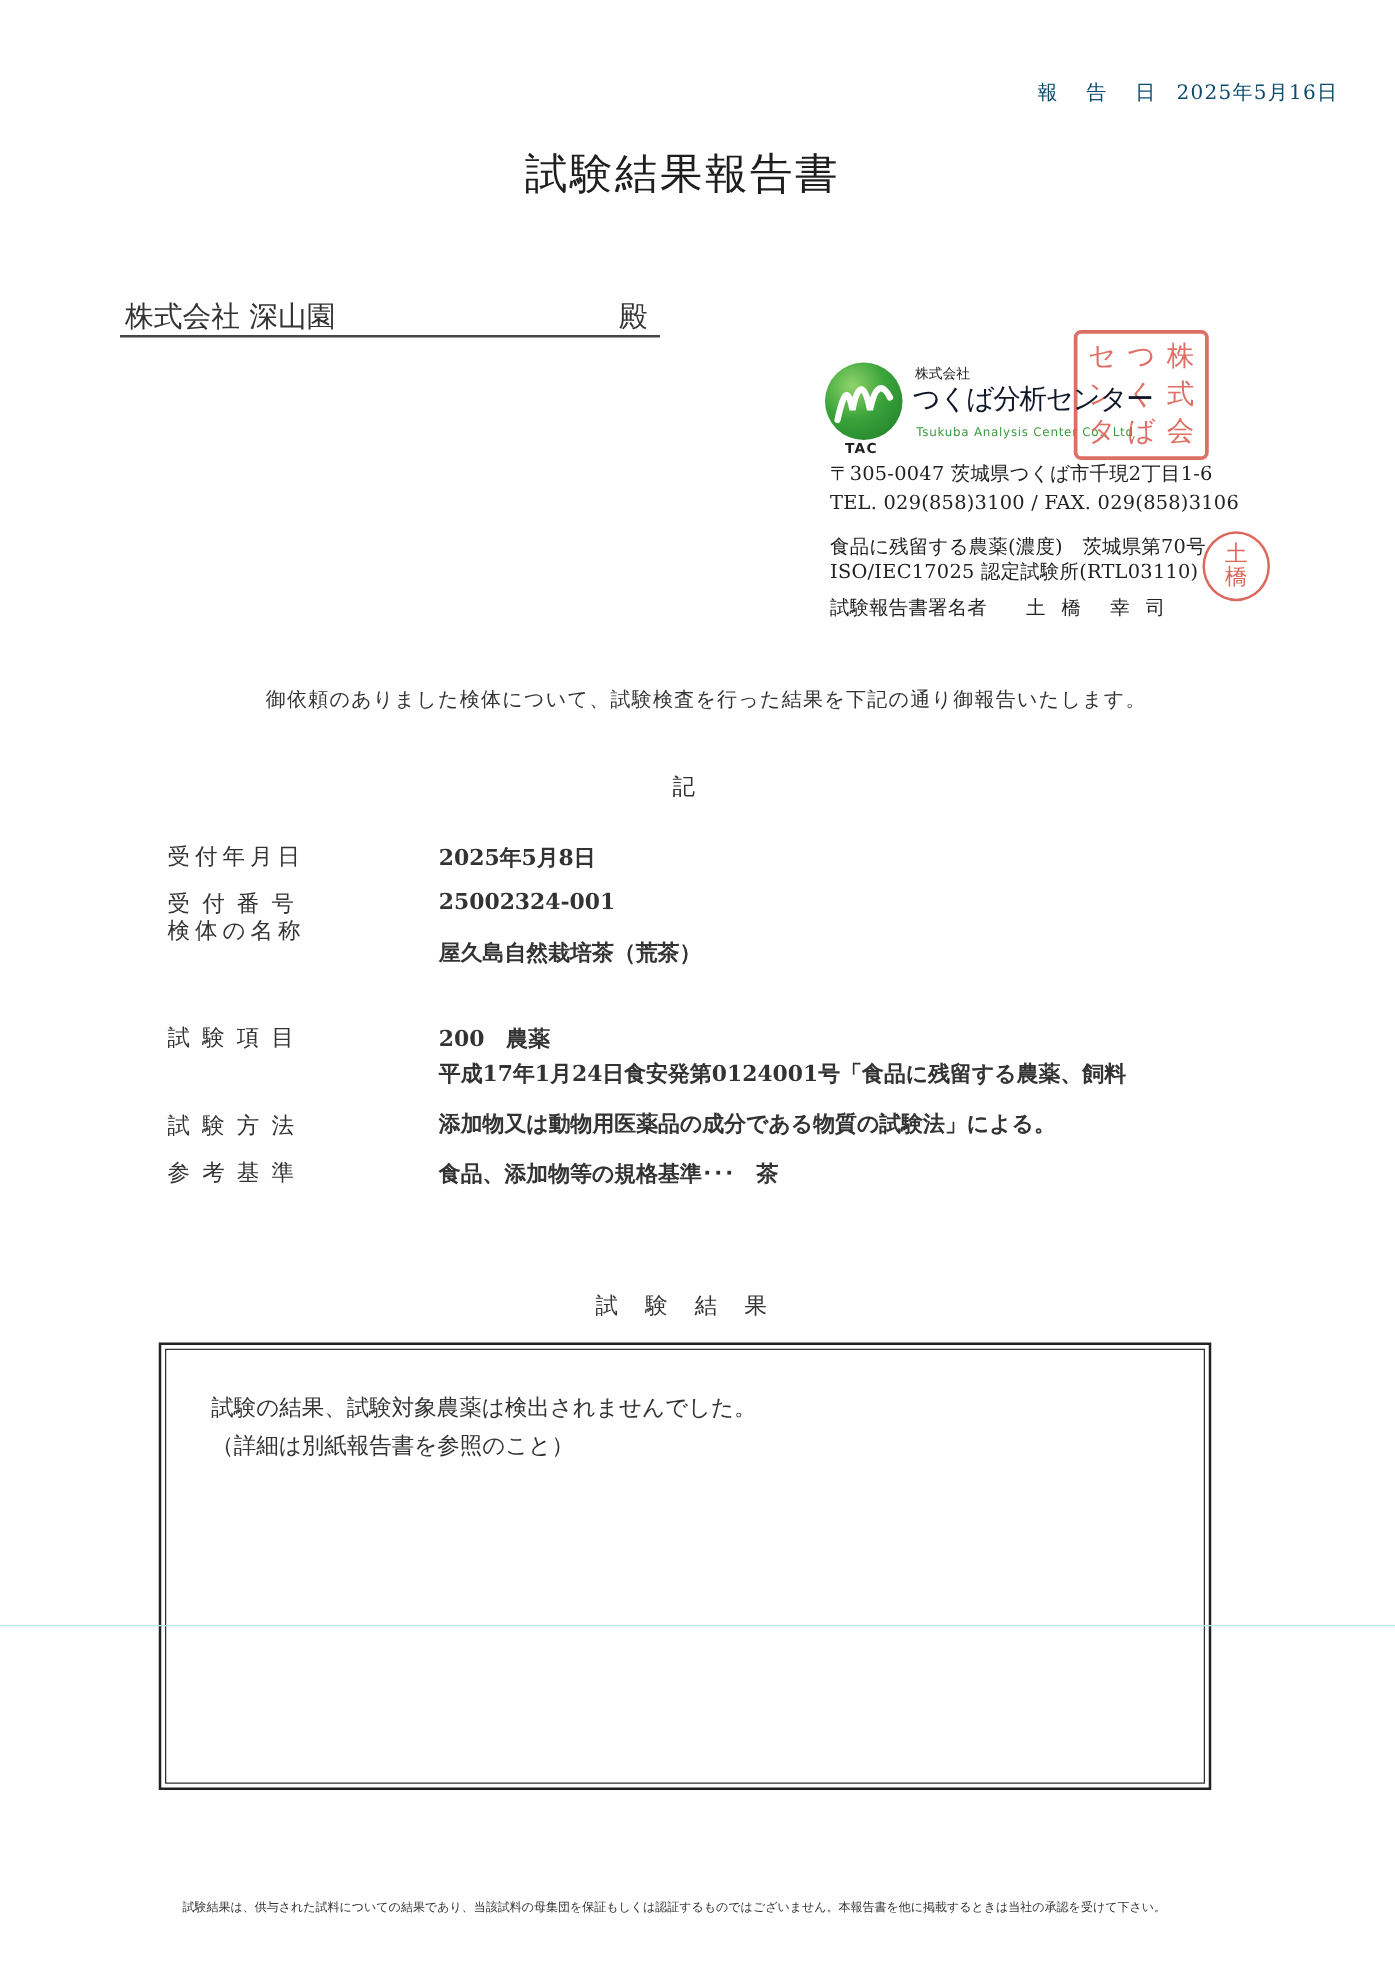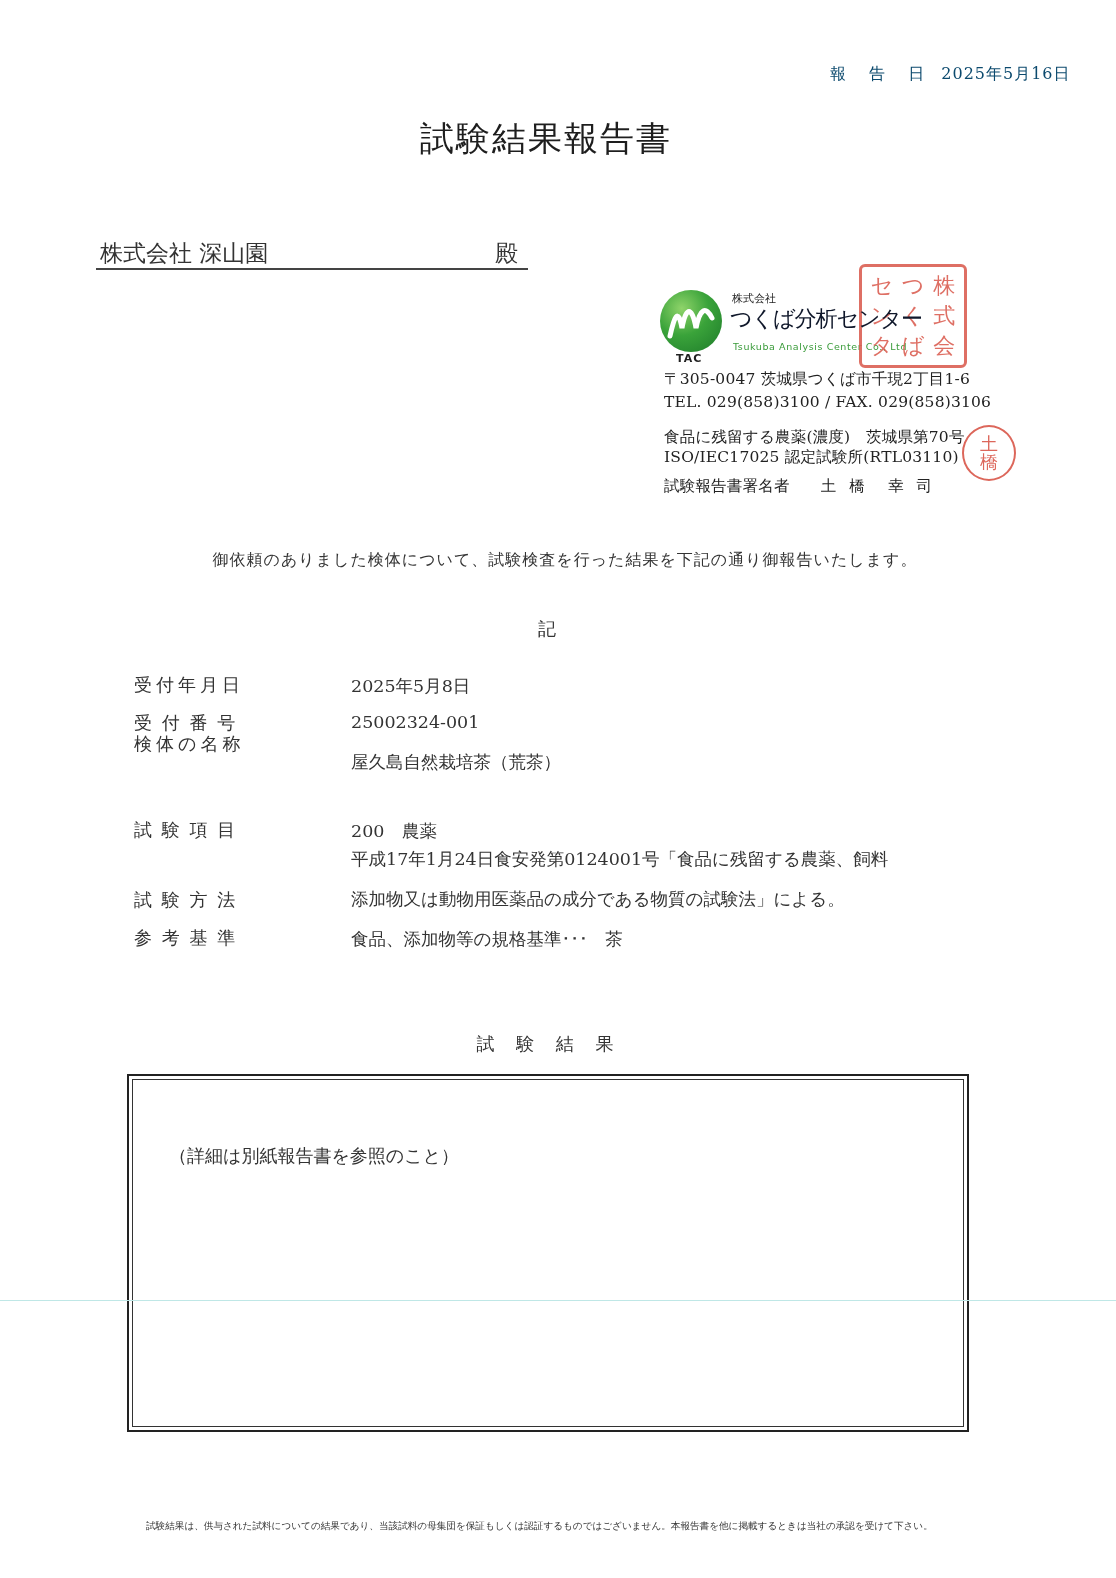--- a/index.html
+++ b/index.html
@@ -26,21 +26,21 @@
     .seal-square .seal-grid { position: absolute; inset: 4px; display: grid; grid-template-columns: repeat(3, 1fr); grid-template-rows: repeat(3, 1fr); color: #d9574a; font-size: 22px; line-height: 1; text-align: center; font-family: "DejaVu Sans", "Liberation Sans", sans-serif; }
     .seal-square .seal-grid span { display: flex; align-items: center; justify-content: center; }
 
     .addr { left: 664px; font-size: 15.5px; color: #222; white-space: nowrap; letter-spacing: 0.2px; }
     .seal-round { left: 962px; top: 425px; width: 50px; height: 52px; border: 2.5px solid #d9574a; border-radius: 50%; color: #d9574a; display: flex; flex-direction: column; align-items: center; justify-content: center; font-size: 18px; line-height: 1.0; opacity: 0.9; font-family: "DejaVu Sans", "Liberation Sans", sans-serif; }
 
     .intro { left: 0; width: 1090px; top: 550px; text-align: center; font-size: 16px; color: #333; letter-spacing: 1px; padding-left: 20px; }
     .ki { left: 0; width: 1094px; top: 617px; text-align: center; font-size: 18px; color: #333; }
 
     .field-label { left: 134px; font-size: 18px; color: #333; white-space: nowrap; }
-    .field-value { left: 351px; font-size: 17.5px; color: #333; white-space: nowrap; }
+    .field-value { left: 351px; font-size: 17.5px; color: #333; white-space: nowrap; font-weight: bold; }
 
     .results-heading { left: 0; width: 1098px; top: 1032px; text-align: center; font-size: 18px; color: #333; letter-spacing: 8px; }
     .results-box { left: 127px; top: 1074px; width: 838px; height: 354px; border: 2px solid #222; }
     .results-box .inner { position: absolute; left: 3px; top: 3px; right: 3px; bottom: 3px; border: 1px solid #333; }
     .results-line { font-size: 18px; color: #333; white-space: nowrap; position: absolute; }
 
     .scan-line { left: 0; top: 1300px; width: 1116px; height: 1px; background: #bfe7e6; }
     .footer { left: 98px; top: 1520px; font-size: 9.6px; color: #333; white-space: nowrap; margin-left: 48px; }
   </style>
 </head>
@@ -111,19 +111,20 @@
 <div class="abs field-label" style="top:888px; letter-spacing:2px;">試 験 方 法</div>
 <div class="abs field-value" style="top:847px;">平成17年1月24日食安発第0124001号「食品に残留する農薬、飼料</div>
 <div class="abs field-value" style="top:887px;">添加物又は動物用医薬品の成分である物質の試験法」による。</div>
 
 <div class="abs field-label" style="top:926px; letter-spacing:2px;">参 考 基 準</div>
 <div class="abs field-value" style="top:927px;">食品、添加物等の規格基準･･･　茶</div>
 
 <div class="abs results-heading">試 験 結 果</div>
 <div class="abs results-box">
   <div class="inner">
+    <div class="results-line" style="left:36px; top:34px;">試験の結果、試験対象農薬は検出されませんでした。</div>
     <div class="results-line" style="left:36px; top:64px;">（詳細は別紙報告書を参照のこと）</div>
   </div>
 </div>
 
 <div class="abs scan-line"></div>
 
 <div class="abs footer">試験結果は、供与された試料についての結果であり、当該試料の母集団を保証もしくは認証するものではございません。本報告書を他に掲載するときは当社の承認を受けて下さい。</div>
 
 </body></html>

